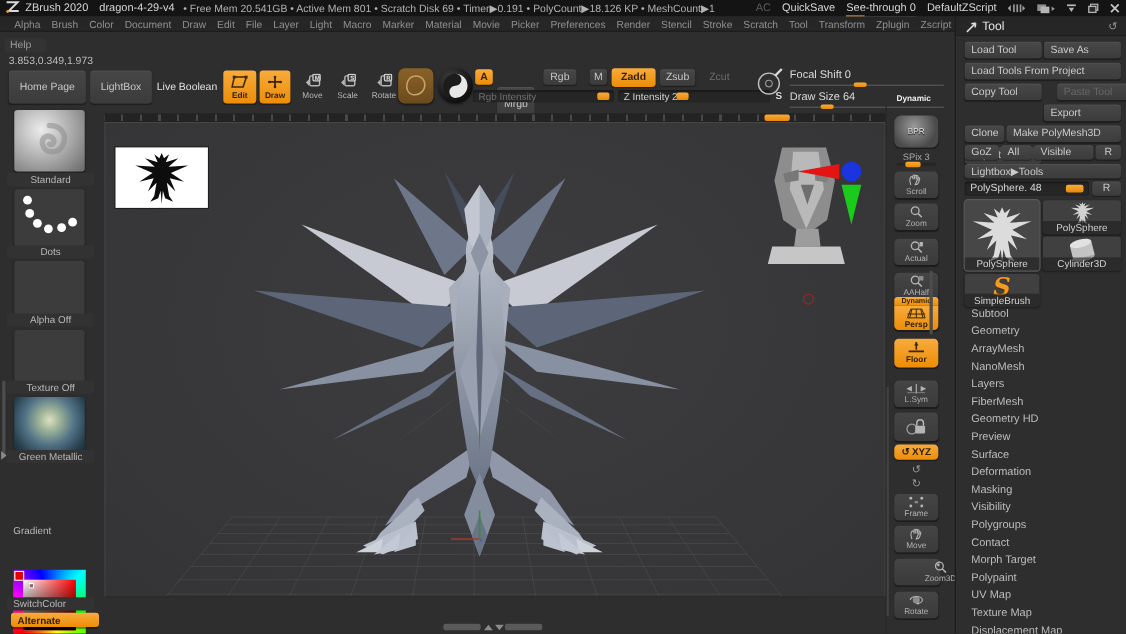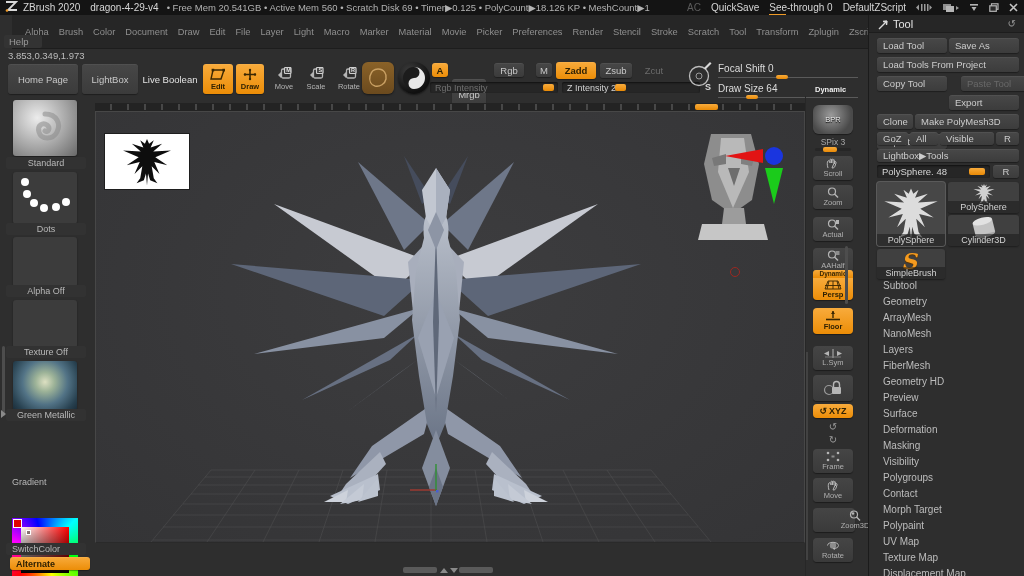--- a/index.html
+++ b/index.html
@@ -16,21 +16,21 @@
   .tb-right { position:absolute; right:0; top:0; height:15px; display:flex; align-items:center; gap:10px; padding-right:6px; }
   .tb-ac { color:#5c5c5c; }
   .tb-qs, .tb-zs { color:#d6d6d6; }
   .tb-see { position:relative; color:#d6d6d6; padding-bottom:1px; }
   .tb-see::after { content:""; position:absolute; left:0; right:0; bottom:-2px; height:1px; background:#6f6f6f; }
   .tb-see::before { content:""; position:absolute; left:0; bottom:-3px; width:17px; height:3px; background:#f09b27; }
   .tb-ico { display:inline-flex; align-items:center; color:#9a9a9a; }
   .tb-ico svg { display:block; }
 
   
-  .menubar { position:absolute; left:12px; top:15px; width:868px; height:34px; background:#262626; display:flex; align-items:center; padding-left:8px; border-bottom:1px solid #1d1d1d; }
+  .menubar { position:absolute; left:0; top:15px; width:868px; height:14px; background:#262626; display:flex; align-items:center; padding-left:8px; border-bottom:1px solid #1d1d1d; }
   .menu-item { font-size:9.3px; color:#8f8f8f; padding:2px 5px; border-radius:2px; }
 
   
   .panel-header { position:absolute; left:868px; top:15px; width:156px; height:18px; background:#262626; display:flex; align-items:center; border-bottom:1px solid #1d1d1d; border-left:1px solid #1b1b1b; }
   .panel-header .ph-title { font-size:11px; color:#e4e4e4; margin-left:4px; }
   .panel-header .ph-reset { position:absolute; right:8px; color:#9a9a9a; font-size:10px; }
 
   
   .helpbar-btn { position:absolute; left:4px; top:35px; width:38px; height:13px; background:#333333; border-radius:2px; color:#9a9a9a; font-size:9.5px; display:flex; align-items:center; padding-left:5px; }
   .coords { position:absolute; left:8px; top:50px; font-size:9.5px; color:#bcbcbc; }
@@ -120,21 +120,21 @@
 
   <div class="titlebar">
     <span class="logo">
       <svg width="13" height="11" viewBox="0 0 13 11">
           <path d="M1,1 L11,1 L3,9 L12,9" stroke="#d8d8d8" stroke-width="1.8" fill="none"></path>
           <circle cx="2" cy="9.5" r="1.3" fill="#f09b27"></circle>
         </svg>
     </span>
     <span class="tb-app">ZBrush 2020</span>
     <span class="tb-doc">dragon-4-29-v4</span>
-    <span class="tb-stats">• Free Mem 20.541GB • Active Mem 560 • Scratch Disk 69 • Timer▶0.125 • PolyCount▶18.126 KP • MeshCount▶1</span>
+    <span class="tb-stats">• Free Mem 20.541GB • Active Mem 801 • Scratch Disk 69 • Timer▶0.191 • PolyCount▶18.126 KP • MeshCount▶1</span>
     <div class="tb-right">
       <span class="tb-ac">AC</span>
       <span class="tb-qs">QuickSave</span>
       <span class="tb-see">See-through 0</span>
       <span class="tb-zs">DefaultZScript</span>
       <span class="tb-ico">
         <svg width="16" height="9" viewBox="0 0 16 9">
             <path d="M0,4.5 L3,1.5 L3,7.5 Z" fill="#9a9a9a"></path>
             <rect x="5" y="1" width="1.5" height="7" fill="#9a9a9a"></rect>
             <rect x="8" y="1" width="1.5" height="7" fill="#9a9a9a"></rect>

